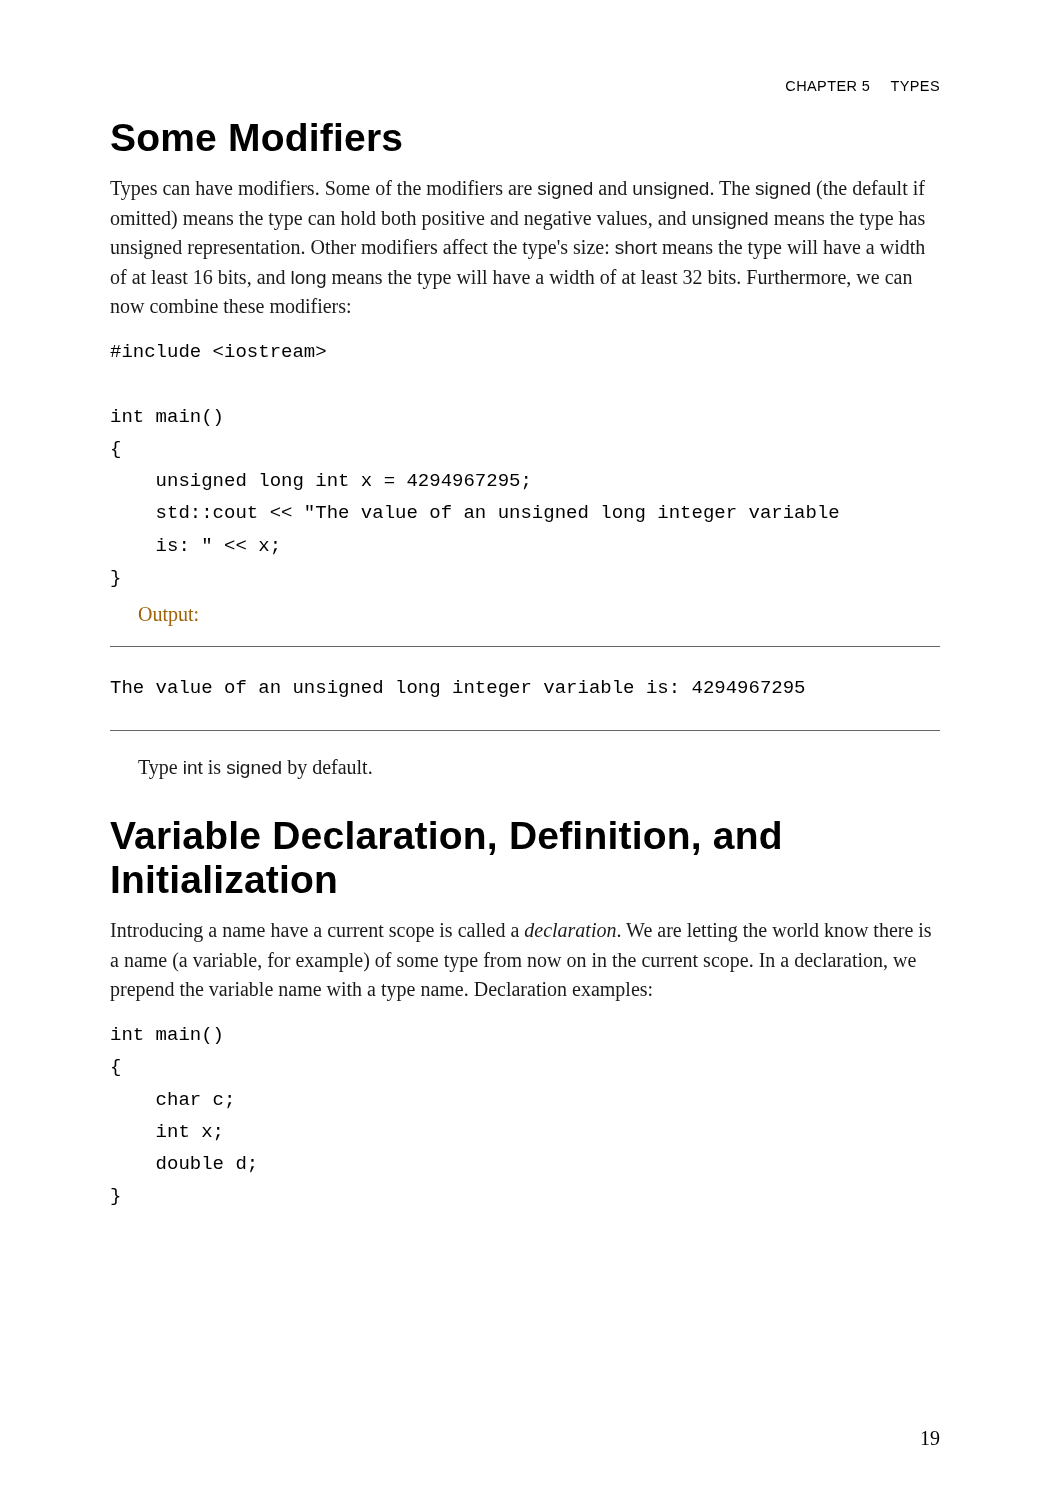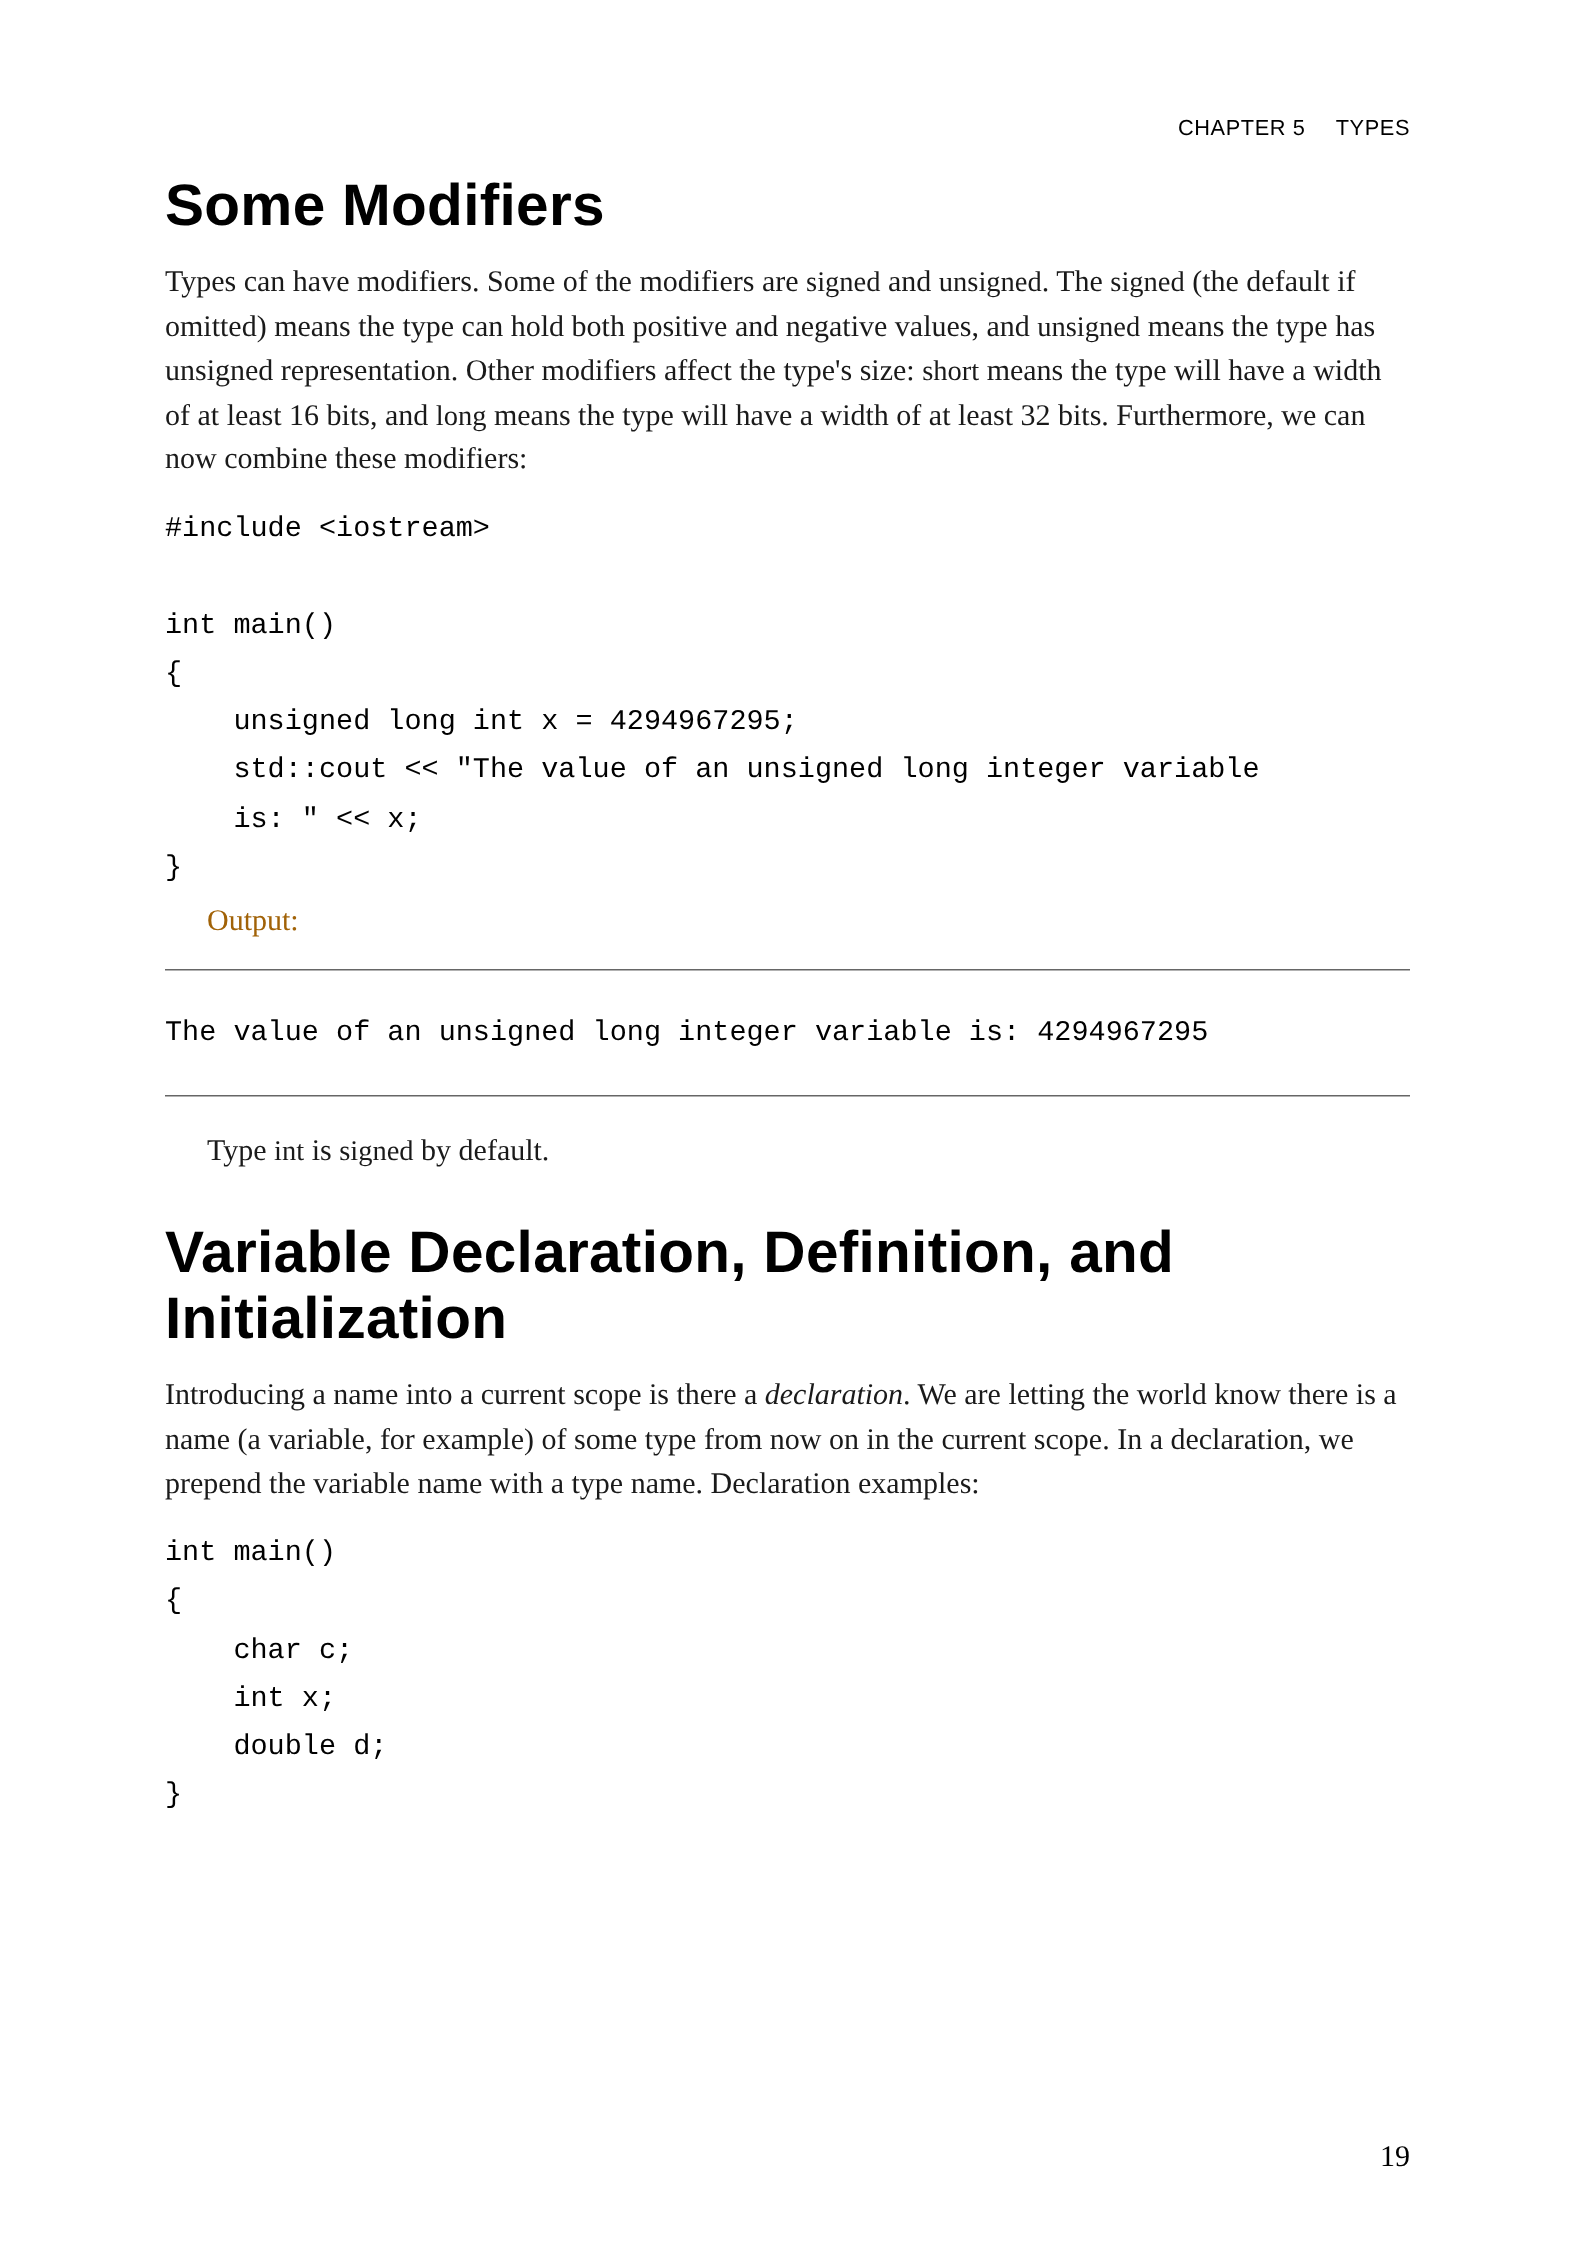--- a/index.html
+++ b/index.html
@@ -47,21 +47,21 @@
   }
   p.output-label {
     font-size: 20px;
     line-height: 1.48;
     margin-top: 6px;
     margin-bottom: 16px;
     text-indent: 28px;
     color: #a16207;
   }
   code.inline, .mono {
-    font-family: Liberation Serif, serif;
+    font-family: Liberation Sans, sans-serif;
     font-size: 19px;
     font-style: normal;
   }
   pre.code-block {
     font-family: "Lucida Console", Consolas, "Courier New", monospace;
     font-size: 19px;
     line-height: 1.7;
     white-space: pre;
     color: #000;
     margin-bottom: 4px;
@@ -112,21 +112,21 @@
 
 <div class="output-box">The value of an unsigned long integer variable is: 4294967295</div>
 
 <p class="body-indent">
   <span>Type </span><code class="inline">int</code><span> is </span><code class="inline">signed</code><span> by default.</span>
 </p>
 
 <h1 class="section-title" style="margin-top:32px;">Variable Declaration, Definition, and Initialization</h1>
 
 <p class="body">
-  <span>Introducing a name into a current scope is there a </span><em>declaration</em><span>. We are letting the world know there is a name (a variable, for example) of some type from now on in the current scope. In a declaration, we prepend the variable name with a type name. Declaration examples:</span>
+  <span>Introducing a name have a current scope is called a </span><em>declaration</em><span>. We are letting the world know there is a name (a variable, for example) of some type from now on in the current scope. In a declaration, we prepend the variable name with a type name. Declaration examples:</span>
 </p>
 
 <pre class="code-block">int main()
 {
     char c;
     int x;
     double d;
 }</pre>
 
 <div class="page-number">19</div>

